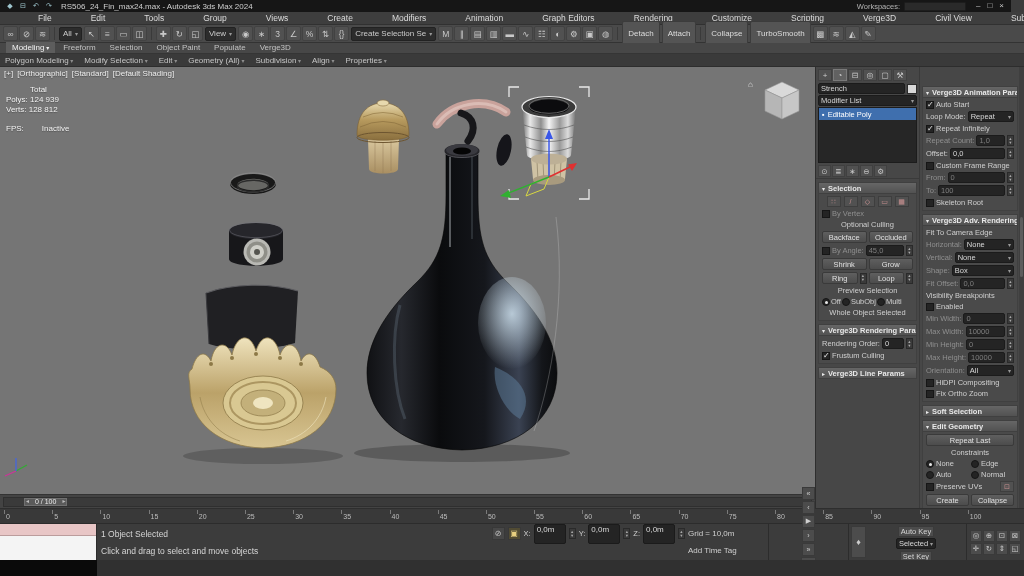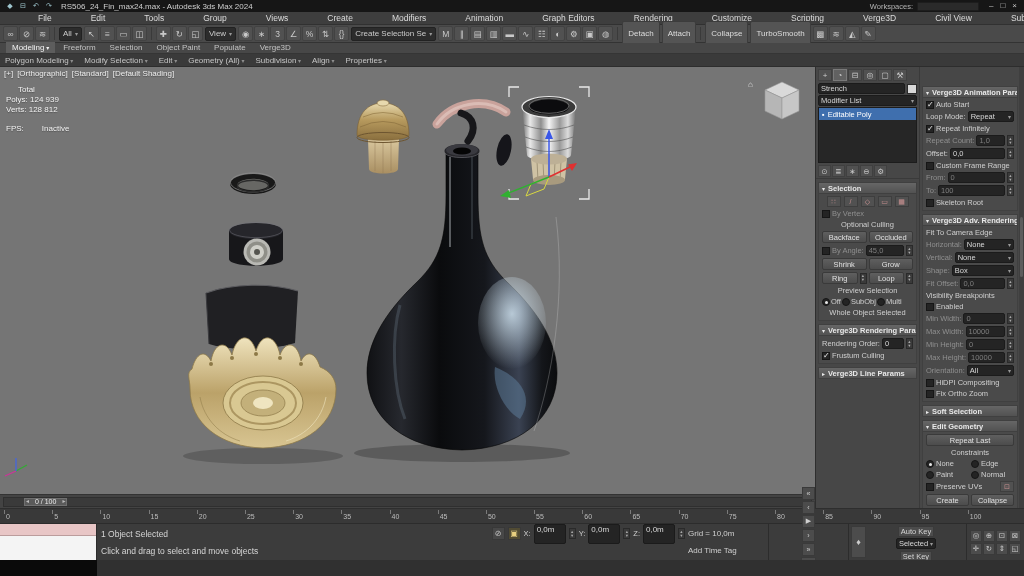--- a/index.html
+++ b/index.html
@@ -1,21 +1,21 @@
 <!DOCTYPE html>
 <html><head>
 <meta charset="utf-8">
 <style>
 *{margin:0;padding:0;box-sizing:border-box;}
 html,body{width:1024px;height:576px;overflow:hidden;background:#2b2b2b;
   font-family:"Liberation Sans",sans-serif;-webkit-font-smoothing:antialiased;}
 .app{position:relative;width:1024px;height:576px;background:#3c3c3c;color:#ddd;}
 
 
-.titlebar{position:absolute;top:0;left:0;right:0;height:12px;background:#161616;
+.titlebar{position:absolute;top:0;left:0;right:13px;height:12px;background:#161616;
   display:flex;align-items:center;gap:4px;padding:0 5px;font-size:8px;color:#c4c4c4;}
 .tb-qi{display:flex;gap:3px;}
 .tb-qi .item{width:10px;height:10px;font-size:7px;color:#9fc6ce;display:inline-flex;align-items:center;justify-content:center;}
 .tb-title{margin-left:3px;white-space:nowrap;color:#cfcfcf;}
 .fl{flex:1;}
 .ws-label{font-size:7.5px;color:#b5b5b5;}
 .ws-dd{width:62px;height:9px;background:#2a2a2a;border:1px solid #1d1d1d;border-radius:1px;}
 .winbtns{display:flex;gap:7px;margin:0 2px 0 6px;}
 .wb{font-size:8px;color:#c8c8c8;line-height:10px;}
 
@@ -47,21 +47,21 @@
   border-bottom:1px solid #2d2d2d;display:flex;align-items:center;padding-left:5px;gap:11px;}
 .ribbon-panels .item{font-size:8px;color:#c6c6c6;white-space:nowrap;}
 .ribbon-panels .item::after{content:" ▾";font-size:6px;color:#8f8f8f;}
 
 
 .viewport{position:absolute;left:0;top:67px;width:815px;height:427px;background:#757575;overflow:hidden;}
 .vp-label{position:absolute;left:4px;top:2px;display:flex;gap:4px;z-index:3;}
 .vp-label .item{font-size:8px;color:#eeeeee;text-shadow:0 1px 1px rgba(0,0,0,.35);}
 .vp-stats{position:absolute;left:6px;top:18px;font-size:8px;color:#f2f2f2;line-height:10px;z-index:3;
   text-shadow:0 1px 1px rgba(0,0,0,.3);}
-.vp-stats .tot{margin-left:12px;}
+.vp-stats .tot{margin-left:24px;}
 .vp-stats .fpsrow{margin-top:9px;display:flex;gap:18px;}
 
 
 .command-panel{position:absolute;left:815px;top:67px;width:209px;height:441px;background:#474747;
   border-left:1px solid #2e2e2e;overflow:hidden;}
 .cp-div{position:absolute;left:103px;top:0;bottom:0;width:1px;background:#3a3a3a;}
 .cp-scroll{position:absolute;right:0;top:0;bottom:0;width:5px;background:#3f3f3f;}
 .cp-thumb{position:absolute;top:150px;height:60px;left:1px;right:1px;background:#5d5d5d;border-radius:2px;}
 .cp-col{position:absolute;top:0;bottom:0;overflow:hidden;}
 #cpL{left:0;width:103px;}
@@ -734,21 +734,21 @@
               <span class="lb">Constraints</span>
             </div>
           <div class="r">
             <span class="rd on"></span>
             <span class="lb fl">None</span>
             <span class="rd"></span>
             <span class="lb fl">Edge</span>
           </div>
           <div class="r">
             <span class="rd"></span>
-            <span class="lb fl">Paint</span>
+            <span class="lb fl">Auto</span>
             <span class="rd"></span>
             <span class="lb fl">Normal</span>
           </div>
           <div class="r">
               <span class="cb"></span>
             <span class="lb fl">Preserve UVs</span>
             <span class="soi">⊡</span>
             </div>
           <div class="r">
             <span class="pbtn fl">Create</span>

